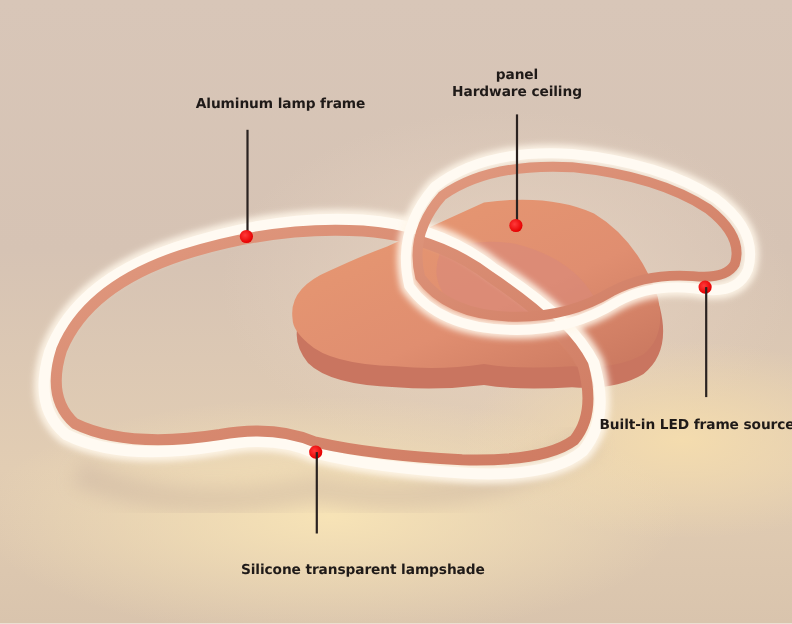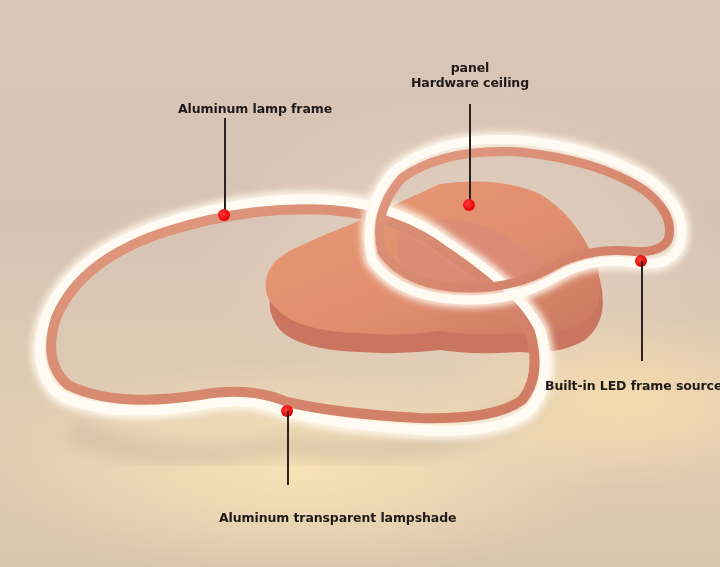--- a/index.html
+++ b/index.html
@@ -68,32 +68,32 @@
       <path d="M287,402 Q250,386 200,395 Q115,408 68,385 Q42,362 56,318 Q80,260 165,232 Q250,205 330,210 Q398,215 446,252 Q512,296 530,332 Q542,376 522,400 Q495,420 420,418 Q340,414 287,402 Z" fill="none" stroke="url(#pinkFrame)" stroke-width="10"></path>
     </g>
 
     <g>
       <path d="M372,260 Q360,210 395,170 Q440,135 520,140 Q600,148 650,180 Q690,210 680,245 Q670,270 630,262 Q590,258 560,275 Q520,300 470,300 Q400,300 372,260 Z" fill="none" stroke="#fff7ea" stroke-width="16" filter="url(#glow)" opacity="0.9"></path>
       <path d="M372,260 Q360,210 395,170 Q440,135 520,140 Q600,148 650,180 Q690,210 680,245 Q670,270 630,262 Q590,258 560,275 Q520,300 470,300 Q400,300 372,260 Z" fill="none" stroke="#fffaf2" stroke-width="9"></path>
       <path d="M382,252 Q372,212 402,178 Q444,148 520,152 Q598,160 644,190 Q676,215 668,240 Q660,254 630,251 Q588,248 556,265 Q518,288 470,288 Q408,288 382,252 Z" fill="none" stroke="url(#pinkFrame)" stroke-width="9"></path>
     </g>
   </svg>
 
-  <div class="label" style="left:178px; top:101px;">Aluminum lamp frame</div>
+  <div class="label" style="left:178px; top:86px;">Aluminum lamp frame</div>
   <div class="leader" style="left:224px; top:118px; height:97px;"></div>
   <div class="dot" style="left:224px; top:215px;"></div>
 
   <div class="label center" style="left:410px; top:60px; width:120px;">
     <div>panel</div>
     <div>Hardware ceiling</div>
   </div>
   <div class="leader" style="left:469px; top:104px; height:101px;"></div>
   <div class="dot" style="left:469px; top:205px;"></div>
 
   <div class="dot" style="left:641px; top:261px;"></div>
   <div class="leader" style="left:641px; top:261px; height:100px;"></div>
   <div class="label" style="left:545px; top:378px;">Built-in LED frame source</div>
 
   <div class="dot" style="left:287px; top:411px;"></div>
   <div class="leader" style="left:287px; top:411px; height:74px;"></div>
-  <div class="label" style="left:219px; top:510px;">Aluminum transparent lampshade</div>
+  <div class="label" style="left:219px; top:510px;">Silicone transparent lampshade</div>
 
 </div>
 
 </body></html>

